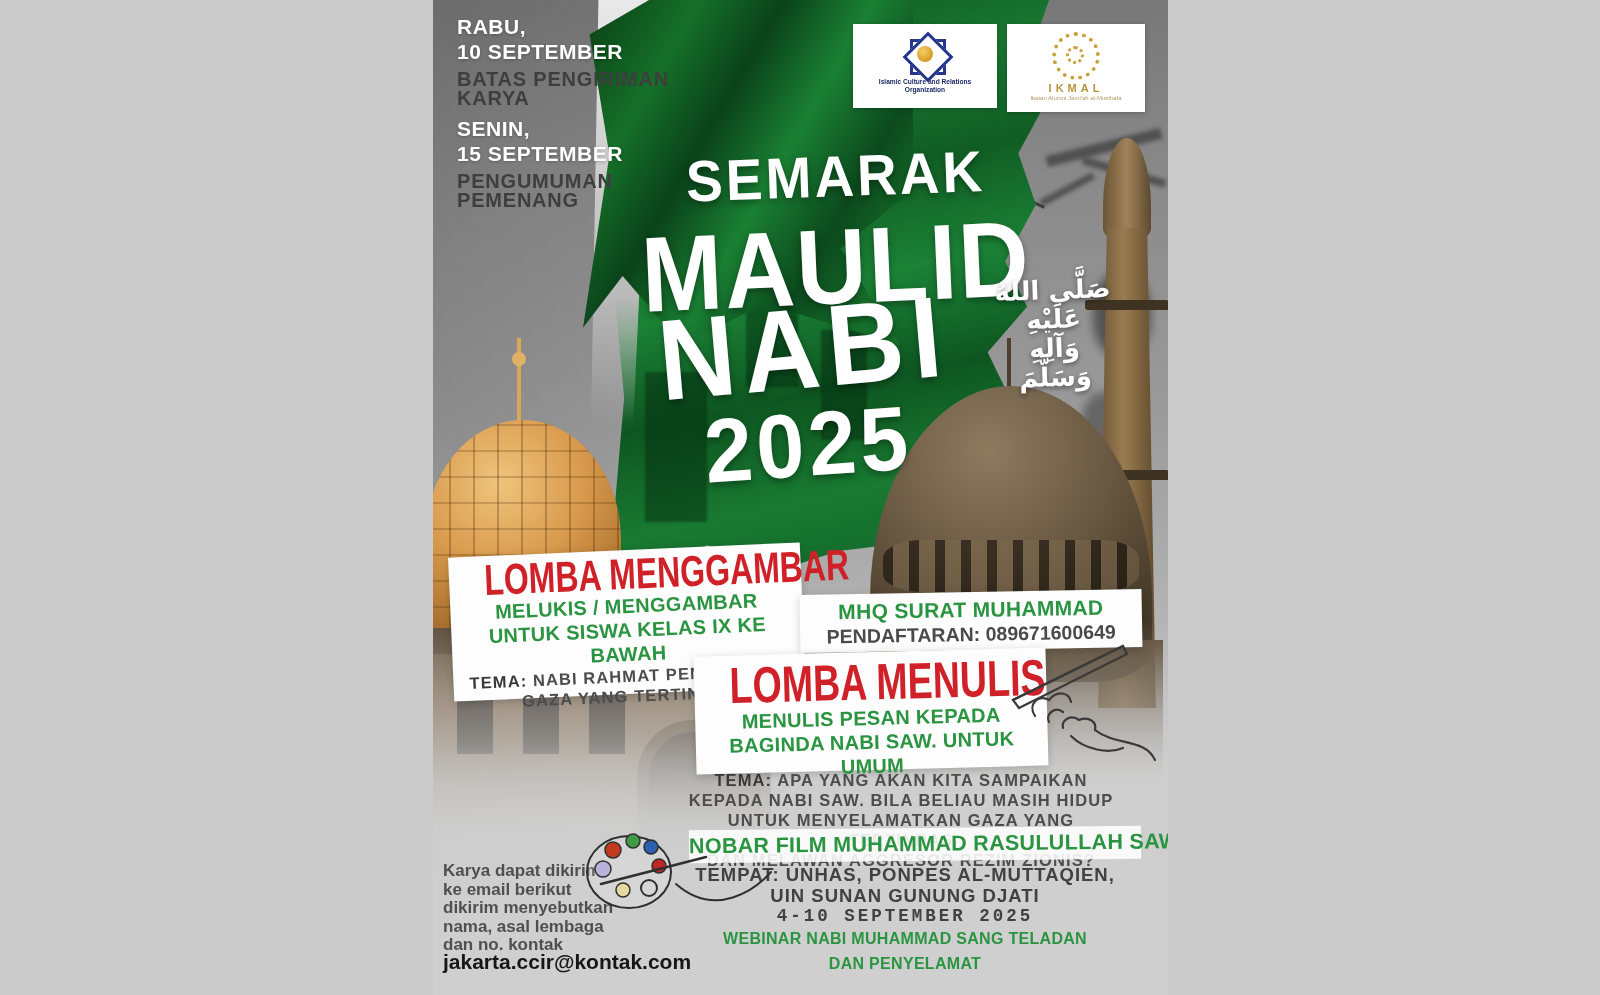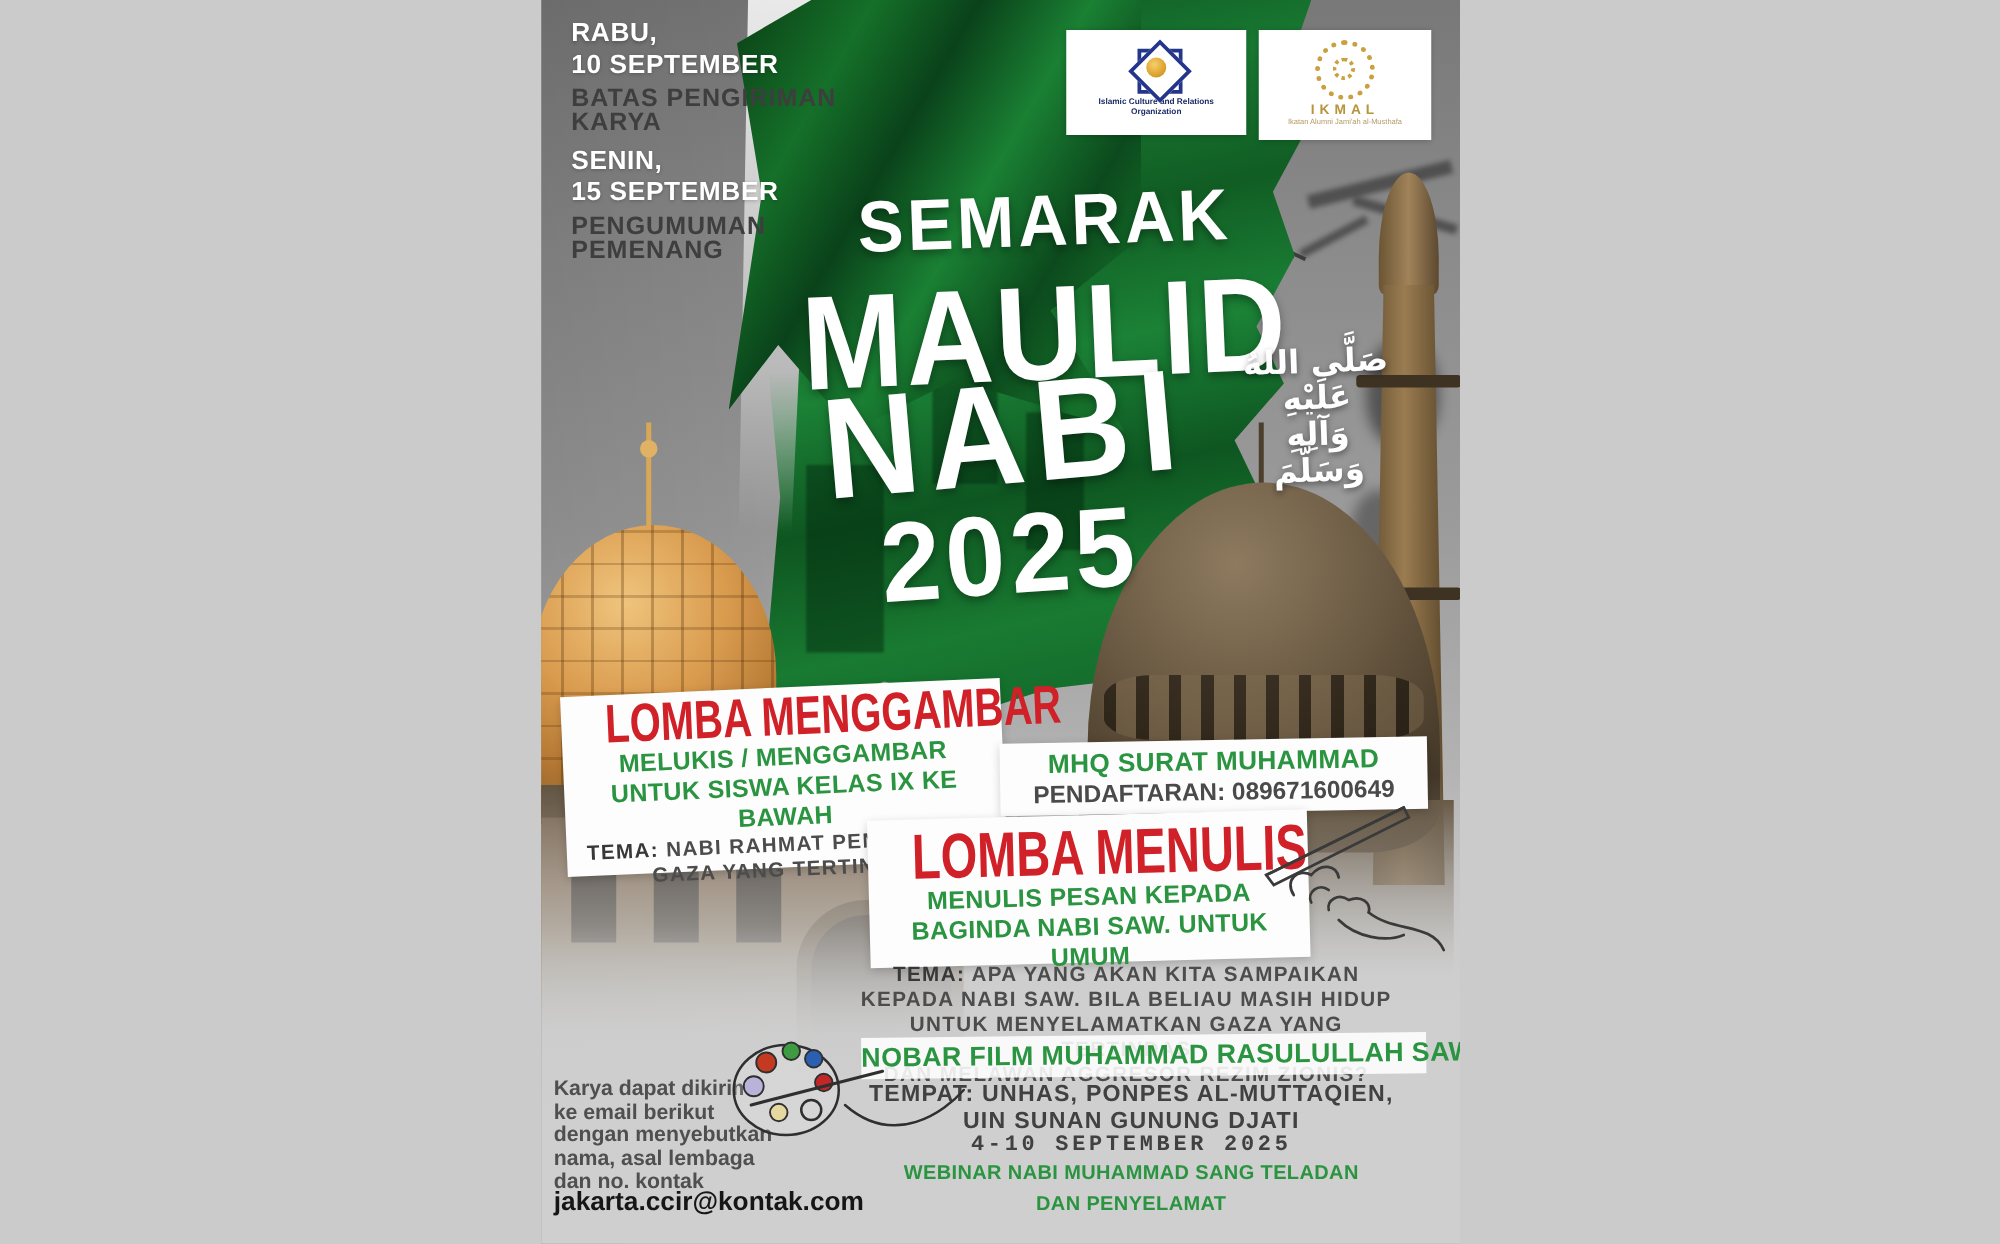--- a/index.html
+++ b/index.html
@@ -267,21 +267,21 @@
   </div>
 
   <div class="abs webinar">
     <div class="green-h">WEBINAR NABI MUHAMMAD SANG TELADAN</div>
     <div class="green-h">DAN PENYELAMAT</div>
   </div>
 
   <div class="abs notes">
     <div>Karya dapat dikirim</div>
     <div>ke email berikut</div>
-    <div>dengan menyebutkan</div>
+    <div>dikirim menyebutkan</div>
     <div>nama, asal lembaga</div>
     <div>dan no. kontak</div>
   </div>
   <div class="abs email">jakarta.ccir@kontak.com</div>
 
   <svg class="abs doodle palette" width="200" height="95" viewBox="0 0 200 95">
     <ellipse cx="48" cy="48" rx="42" ry="36" fill="rgba(255,255,255,.15)" stroke="#2f2f2f" stroke-width="2"></ellipse>
     <circle cx="68" cy="64" r="8" fill="none" stroke="#2f2f2f" stroke-width="2"></circle>
     <circle cx="32" cy="26" r="8" fill="#c43a20" stroke="#2f2f2f" stroke-width="1.5"></circle>
     <circle cx="52" cy="17" r="7" fill="#3e9b41" stroke="#2f2f2f" stroke-width="1.5"></circle>

